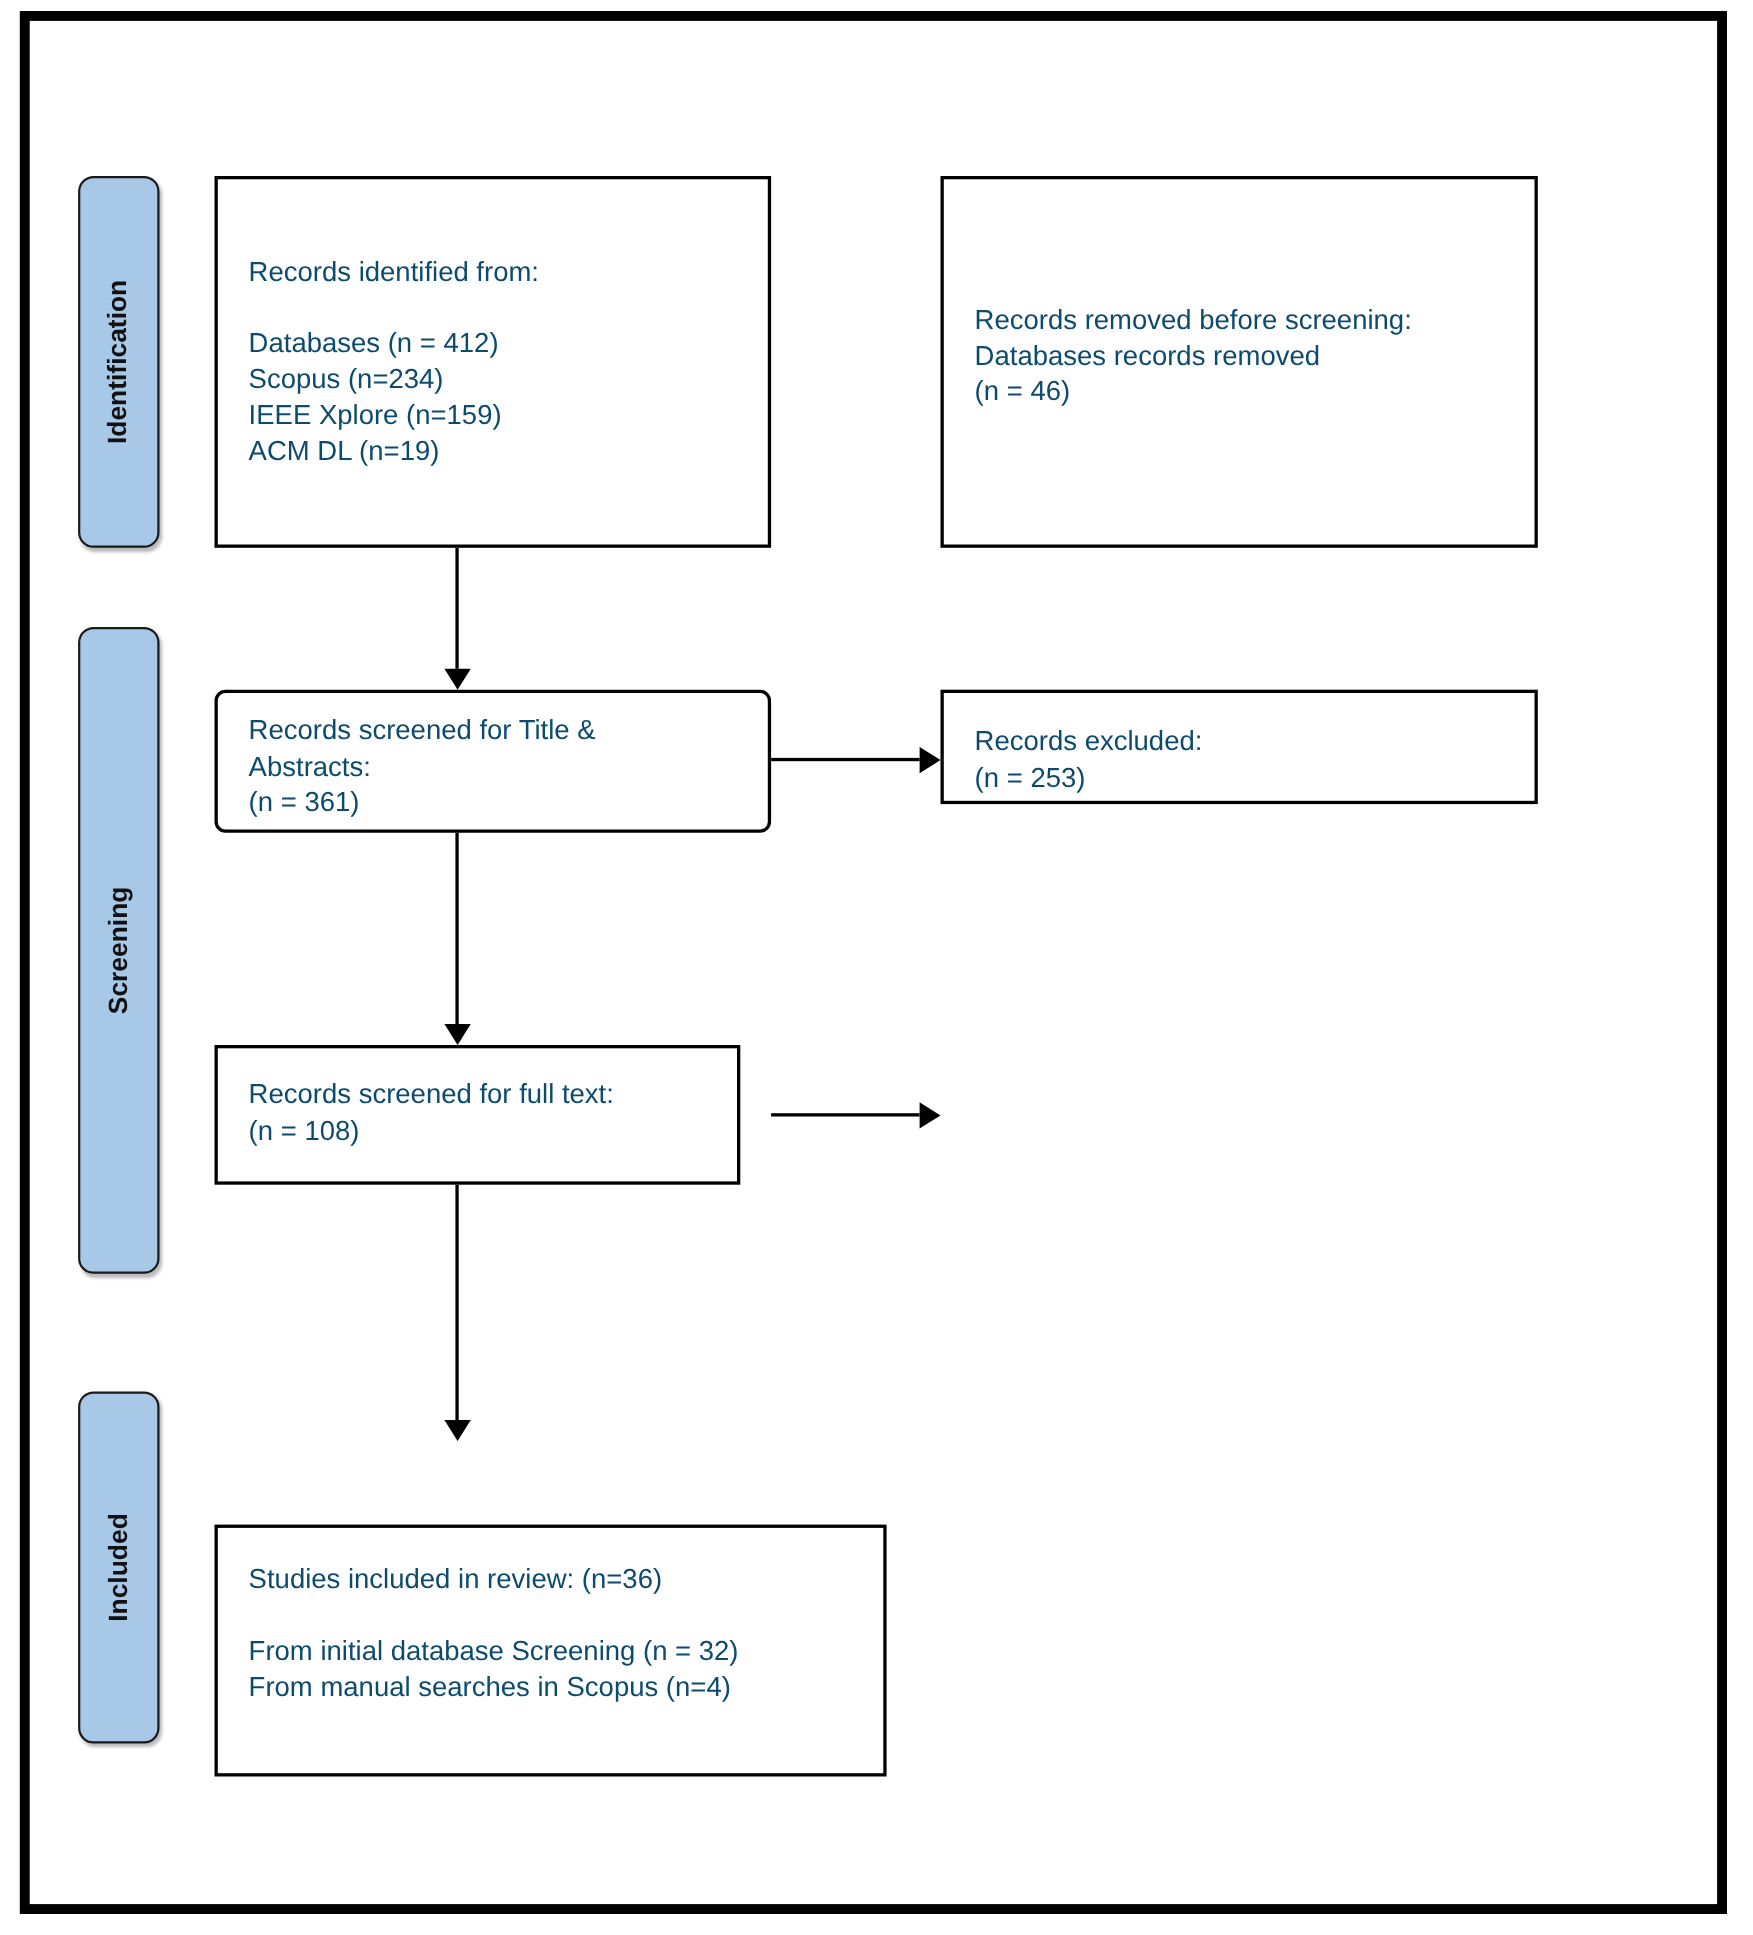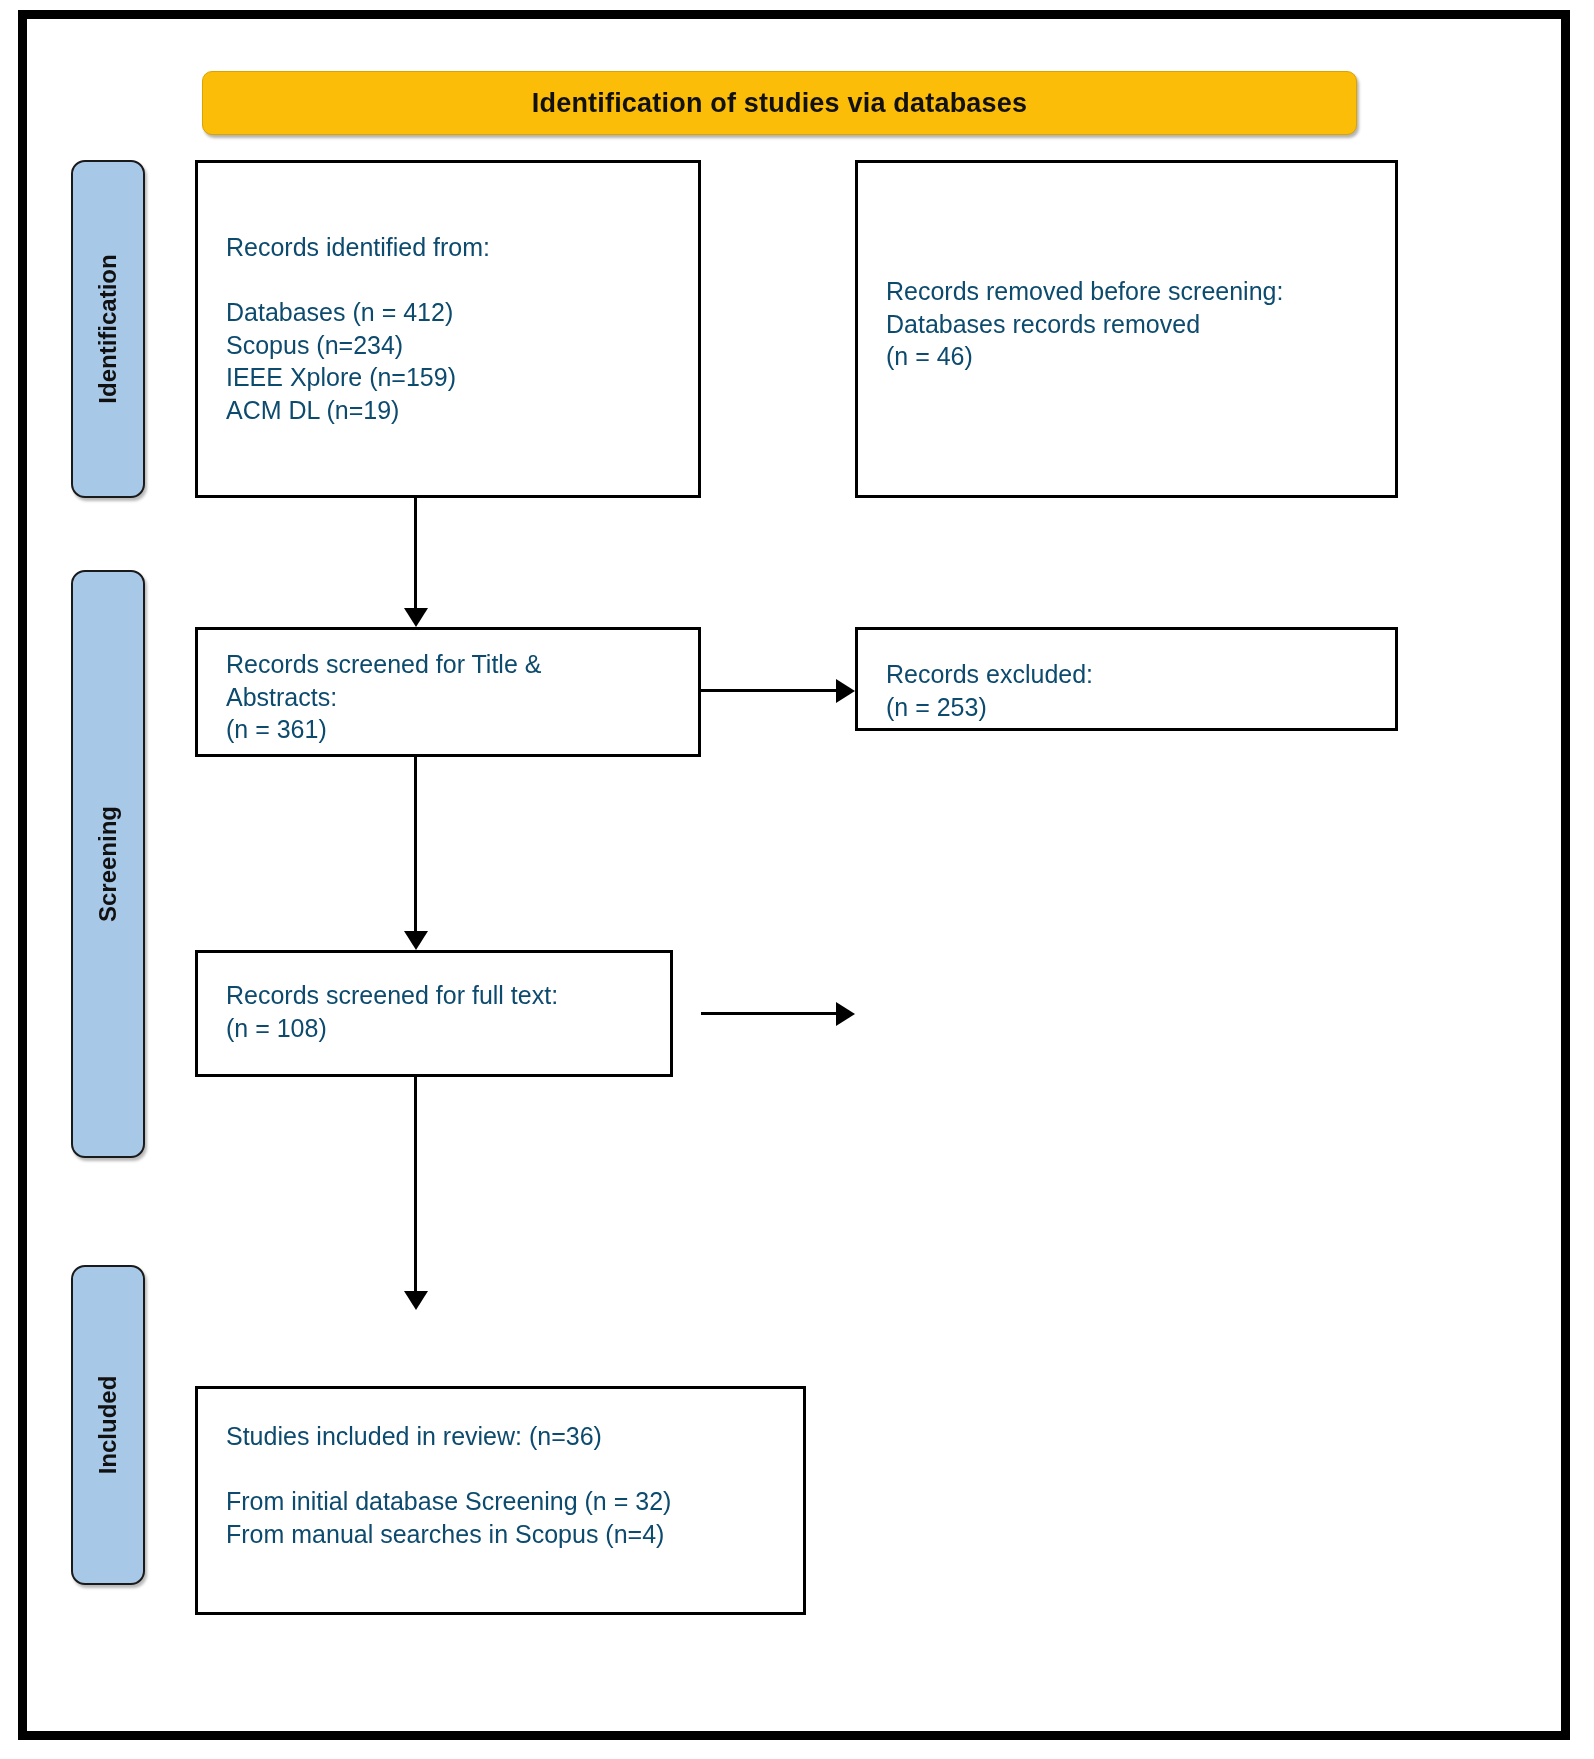--- a/index.html
+++ b/index.html
@@ -35,21 +35,21 @@
 
   .ital{text-align:right;}
 
   
   #box-identified{left:168px;top:141px;width:506px;height:338px;}
   #box-identified .txt{top:68px;}
 
   #box-removed{left:828px;top:141px;width:543px;height:338px;}
   #box-removed .txt{top:112px;}
 
-  #box-screened-title{left:168px;top:608px;width:506px;height:130px;}
+  #box-screened-title{left:168px;top:608px;width:506px;height:130px;border-radius:10px;}
   #box-screened-title .txt{top:18px;}
 
   #box-excluded-1{left:828px;top:608px;width:543px;height:104px;}
   #box-excluded-1 .txt{top:28px;}
 
   #box-screened-full{left:168px;top:931px;width:478px;height:127px;}
   #box-screened-full .txt{top:26px;}
 
   #box-excluded-2{left:828px;top:821px;width:543px;height:296px;}
   #box-excluded-2 .txt{top:42px;}
@@ -82,23 +82,20 @@
   
   #v3{left:387px;top:1058px;height:214px;}
   #a5{left:377px;top:1272px;}
 </style>
 </head>
 <body>
 
 <div id="page">
   <div class="frame">
 
-    <div class="header-bar">
-      <span>Identification of studies via databases</span>
-    </div>
 
     <div class="stage-tab" id="tab-identification">
       <span>Identification</span>
     </div>
     <div class="stage-tab" id="tab-screening">
       <span>Screening</span>
     </div>
     <div class="stage-tab" id="tab-included">
       <span>Included</span>
     </div>

